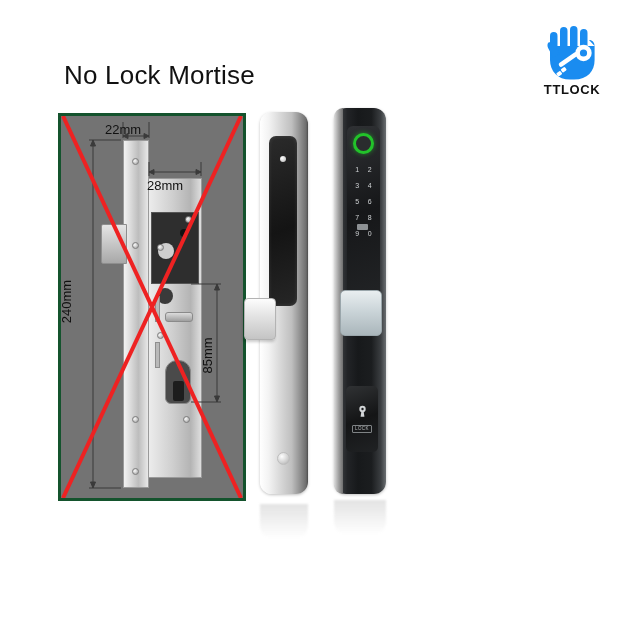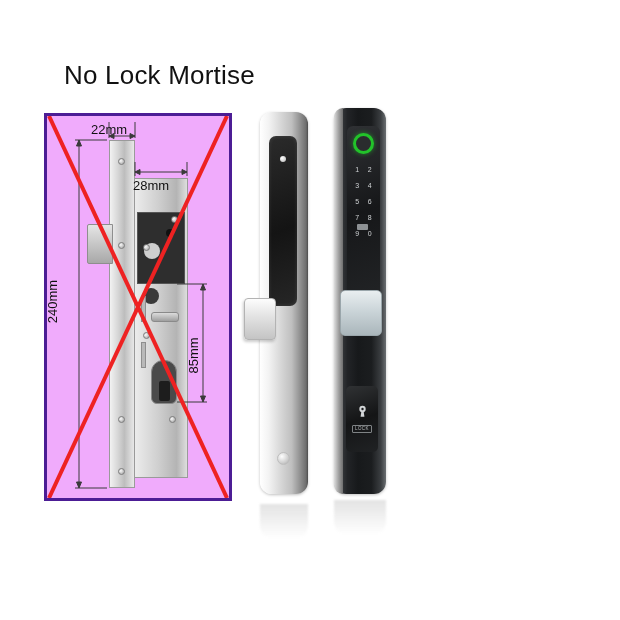--- a/index.html
+++ b/index.html
@@ -52,26 +52,26 @@
     text-align: center;
     font-size: 13px;
     font-weight: 700;
     letter-spacing: .6px;
     color: #111;
   }
 
   
   .diagram {
     position: absolute;
-    left: 44px;
+    left: 58px;
     top: 113px;
     width: 188px;
     height: 388px;
-    border: 3px solid #4c1d95;
-    background: #f0abfc;
+    border: 3px solid #14532d;
+    background: #737373;
     box-sizing: border-box;
     overflow: hidden;
   }
   .diagram-inner { position: absolute; inset: 0; }
 
   
   .cross { position: absolute; inset: 0; }
 
   
   .mortise-faceplate {
@@ -424,20 +424,40 @@
     letter-spacing: .1px;
   }
 </style>
 </head>
 <body>
 
 <div class="stage">
 
   <div class="heading">No Lock Mortise</div>
 
+  <div class="logo">
+    <svg width="72" height="58" viewBox="0 0 72 58">
+      <g fill="#1a8cf0">
+        <rect x="14" y="8" width="7.5" height="26" rx="3.7"></rect>
+        <rect x="24" y="3" width="7.5" height="30" rx="3.7"></rect>
+        <rect x="34" y="2" width="7.5" height="31" rx="3.7"></rect>
+        <rect x="44" y="5" width="7.5" height="28" rx="3.7"></rect>
+        <path d="M53 16c3.6 0 5.6 2.6 5.6 6.2V36c0 11.2-7 19.6-20.6 19.6h-4C22 55.6 14 47.4 14 36V22h44.6z"></path>
+        <path d="M12.5 18.5c2.4-1.2 5-0.3 6.2 2l5 9.6-6.6 3.4-5-9.6c-1.2-2.4-0.4-5 0.4-5.4z"></path>
+      </g>
+      <g fill="#ffffff">
+        <circle cx="47.5" cy="29" r="8.2"></circle>
+        <circle cx="47.5" cy="29" r="3.6" fill="#1a8cf0"></circle>
+        <rect x="22" y="40" width="22" height="4.4" rx="2" transform="rotate(-35 22 40)"></rect>
+        <rect x="24.5" y="45.5" width="5" height="4" rx="1" transform="rotate(-35 24.5 45.5)"></rect>
+        <rect x="20" y="49.5" width="5" height="4" rx="1" transform="rotate(-35 20 49.5)"></rect>
+      </g>
+    </svg>
+    <div class="logo-word">TTLOCK</div>
+  </div>
 
   <div class="diagram">
     <div class="diagram-inner">
 
       <div class="mortise-faceplate"></div>
       <div class="mortise-case"></div>
       <div class="mortise-gearbox">
         <div class="gear-hole" style="left:6px;top:30px;width:16px;height:16px;"></div>
         <div class="gear-hole" style="left:28px;top:16px;width:8px;height:8px;background:#111;"></div>
       </div>

